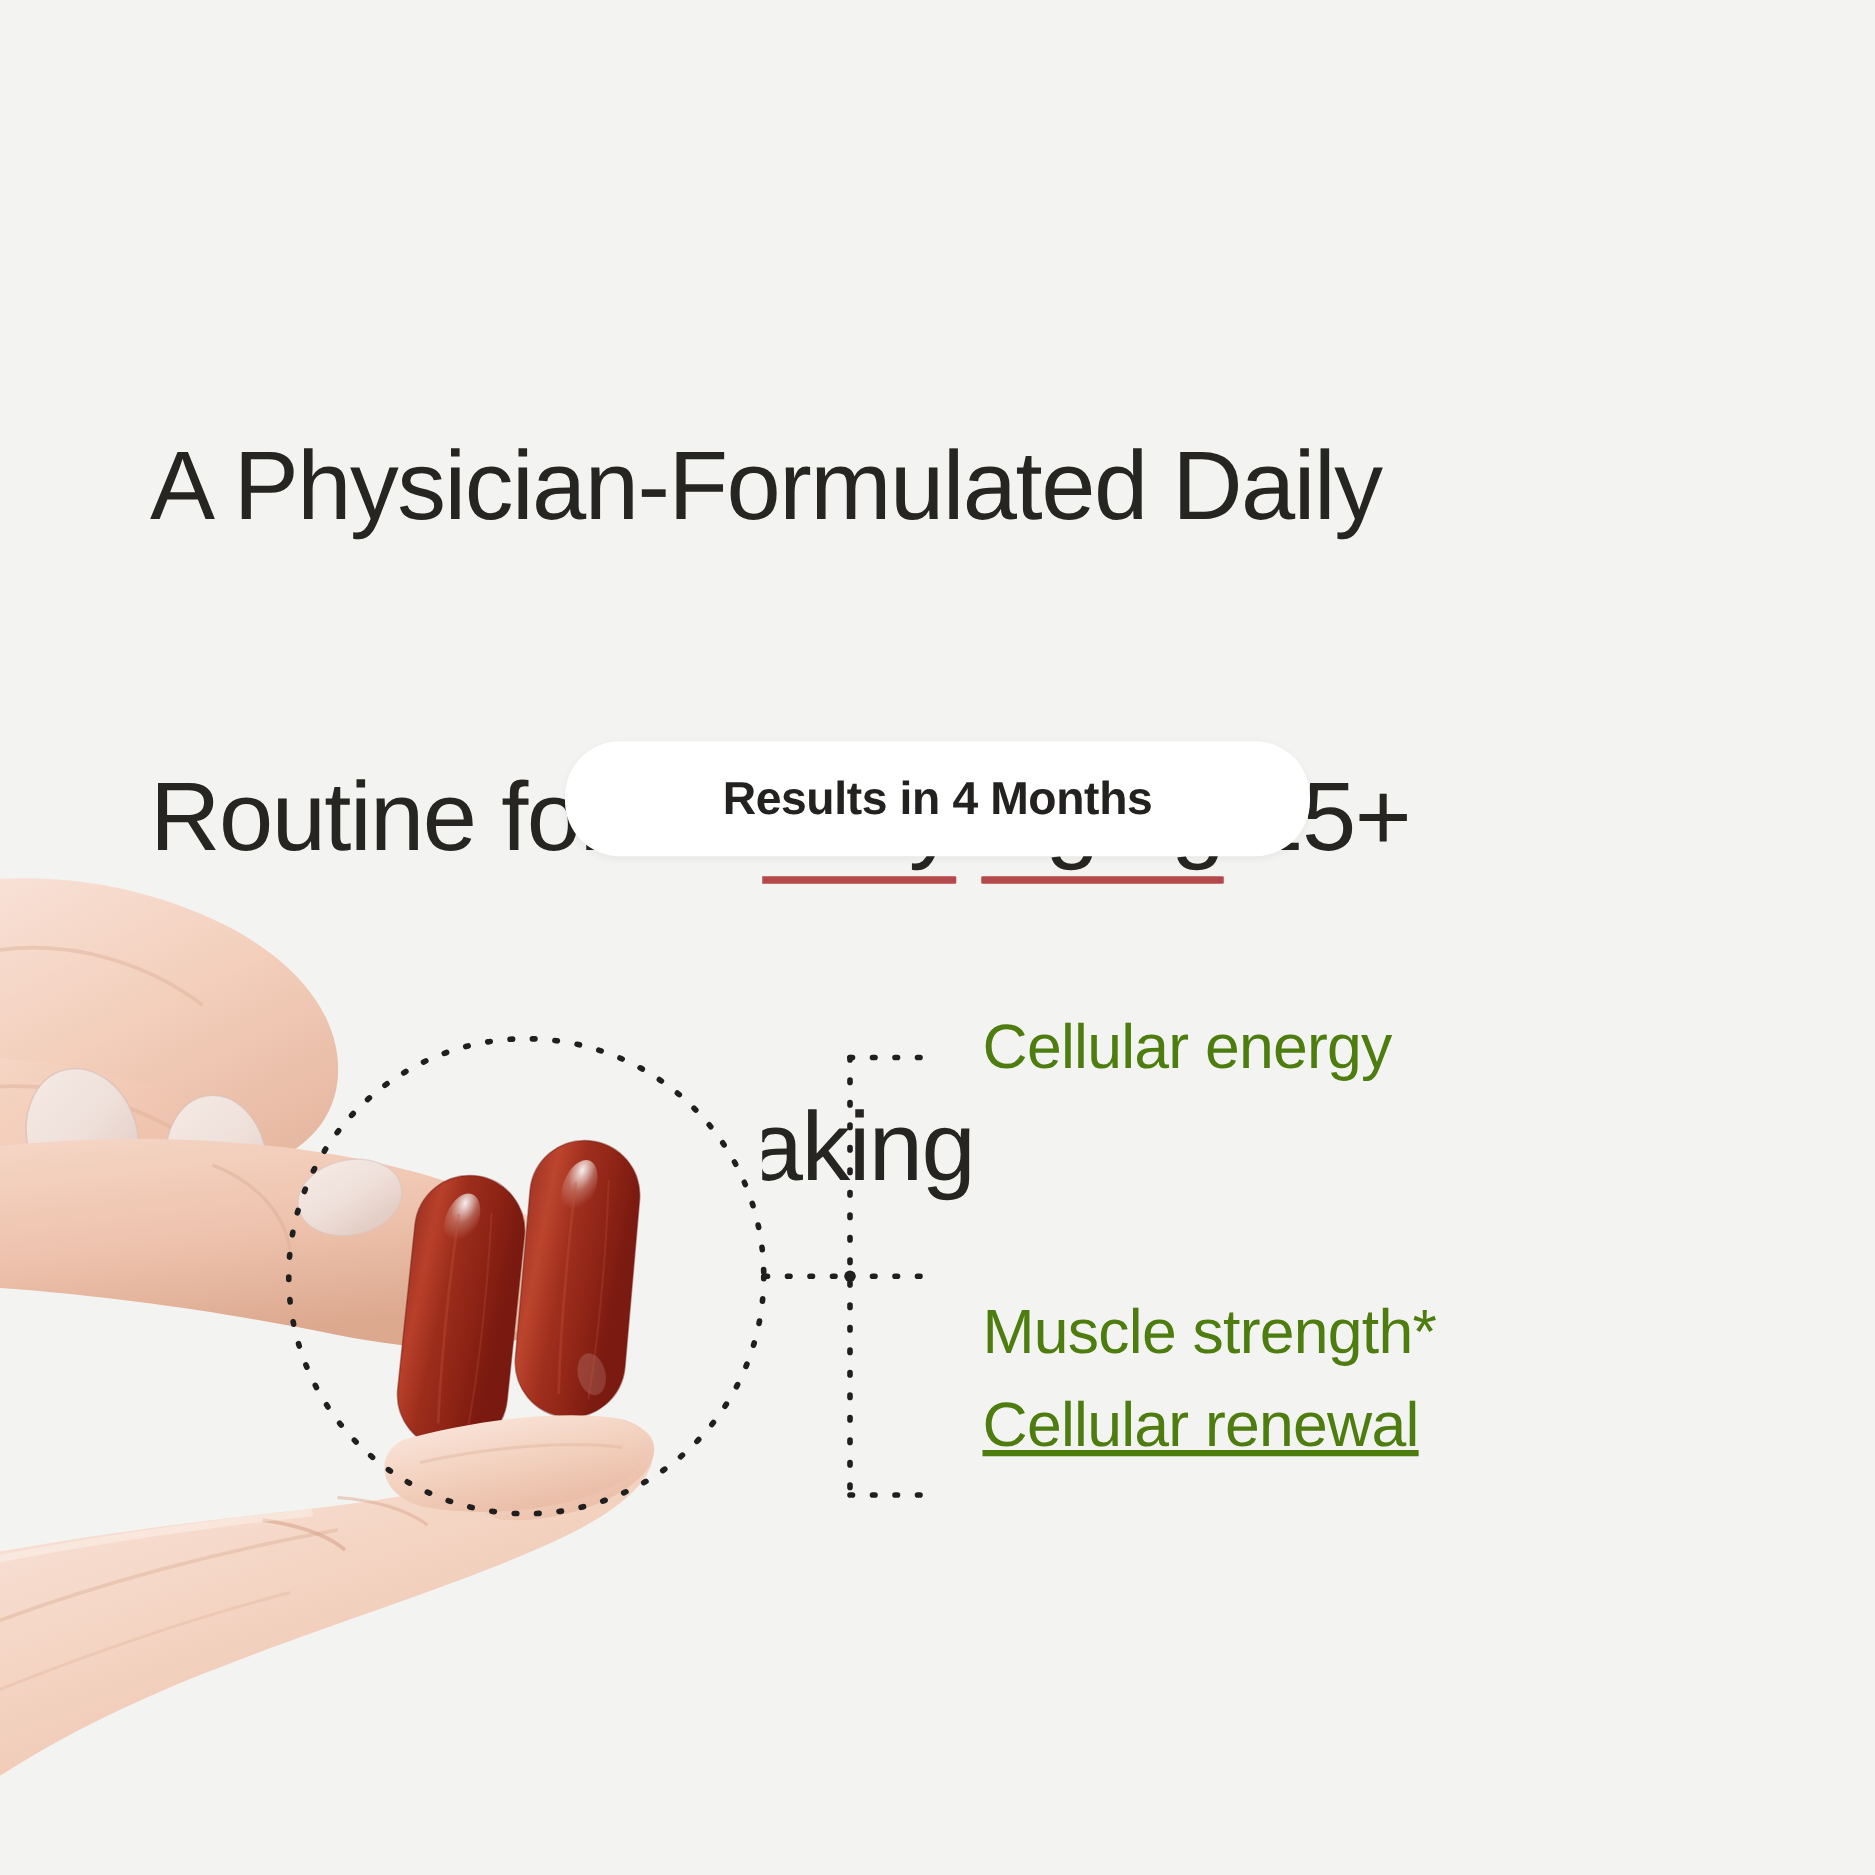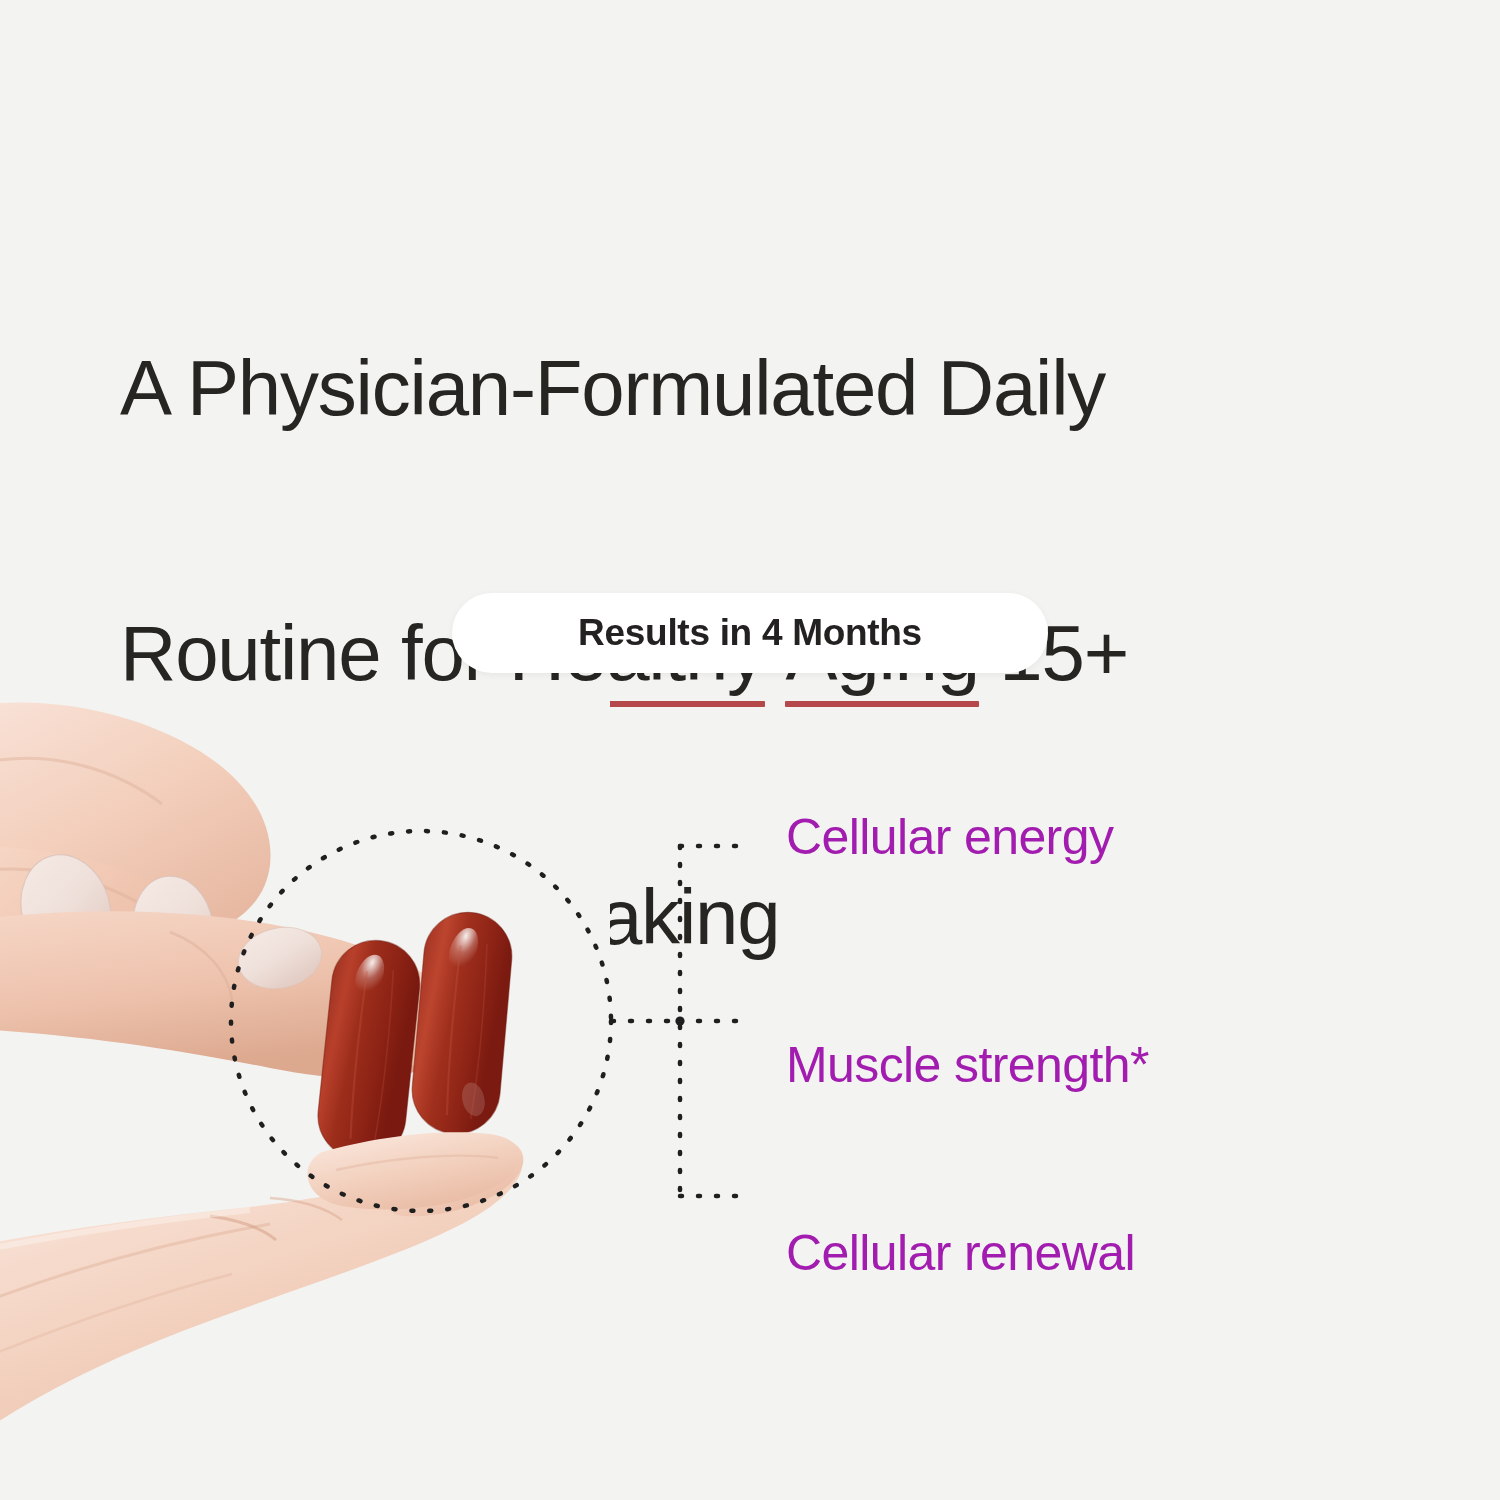--- a/index.html
+++ b/index.html
@@ -50,21 +50,21 @@
     background: #b5484a;
     border-radius: 1px;
   }
 
   
   #badge {
     position: absolute;
     left: 452px;
     top: 593px;
     width: 596px;
-    height: 80px;
+    height: 92px;
     background: #ffffff;
     border-radius: 44px;
     box-shadow: 0 2px 7px rgba(0,0,0,0.055);
     display: flex;
     align-items: center;
     justify-content: center;
   }
   #badge .badge-text {
     font-size: 37px;
     font-weight: 700;
@@ -92,27 +92,27 @@
     pointer-events: none;
   }
   #diagram svg { display: block; width: 1500px; height: 1500px; }
 
   
   .callout {
     position: absolute;
     left: 786px;
     font-size: 50px;
     letter-spacing: -0.6px;
-    color: #a21caf;
+    color: #4d7c0f;
     white-space: nowrap;
     line-height: 1;
   }
   #callout-0 { top: 812px; }
   #callout-1 { top: 992px; margin-top: 48px; }
-  #callout-2 { top: 1228px; }
+  #callout-2 { top: 1115px; text-decoration: underline; }
 
   
   #footnote {
     position: absolute;
     left: 300px;
     top: 1392px;
     width: 900px;
     text-align: center;
     font-size: 24px;
     line-height: 1.52;

